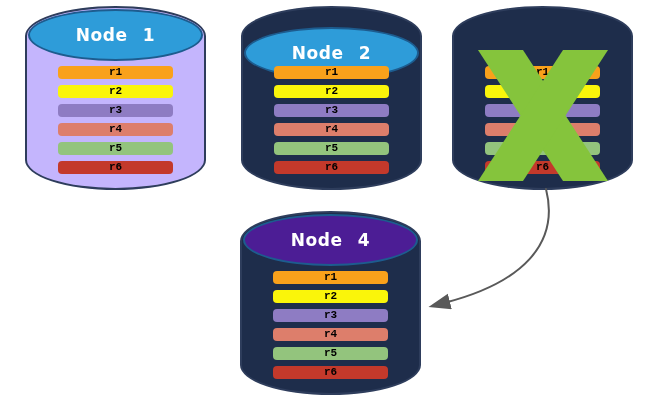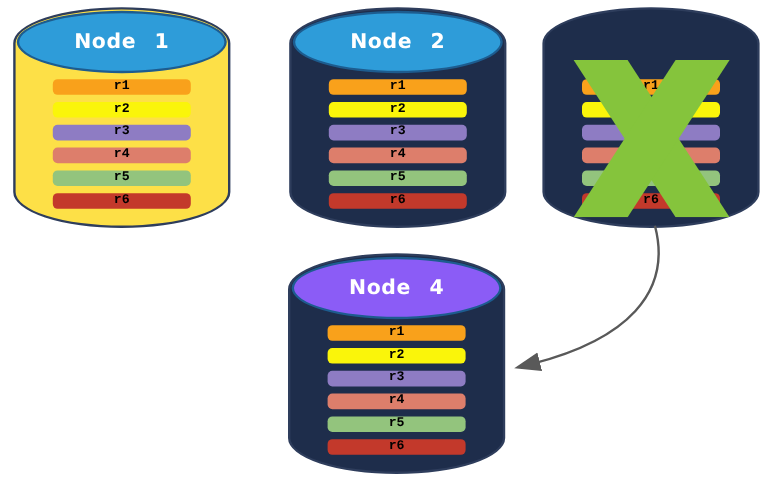--- a/index.html
+++ b/index.html
@@ -60,36 +60,36 @@
     position: absolute; left: 0; top: 0;
     pointer-events: none;
     z-index: 6;
   }
 </style>
 </head>
 <body>
 
 <div class="canvas">
 
-  <div class="node" style="left: 11px; top: 6px; background: #fde047;">
+  <div class="node" style="left: 25px; top: 6px; background: #c4b5fd;">
     <div class="cyl-top" style="background: rgb(46, 156, 217);">
       <div class="node-title">Node 1</div>
     </div>
     <div class="bars">
       <div class="bar" style="background: rgb(249, 161, 27);">r1</div>
       <div class="bar" style="background: rgb(250, 245, 10);">r2</div>
       <div class="bar" style="background: rgb(142, 124, 195);">r3</div>
       <div class="bar" style="background: rgb(221, 126, 107);">r4</div>
       <div class="bar" style="background: rgb(147, 196, 125);">r5</div>
       <div class="bar" style="background: rgb(195, 57, 43);">r6</div>
     </div>
   </div>
 
   <div class="node" style="left: 241px; top: 6px; background: rgb(30, 45, 75);">
-    <div class="cyl-top" style="background: rgb(46, 156, 217);">
+    <div class="cyl-top" style="background: rgb(46, 156, 217); margin-top: 18px;">
       <div class="node-title">Node 2</div>
     </div>
     <div class="bars">
       <div class="bar" style="background: rgb(249, 161, 27);">r1</div>
       <div class="bar" style="background: rgb(250, 245, 10);">r2</div>
       <div class="bar" style="background: rgb(142, 124, 195);">r3</div>
       <div class="bar" style="background: rgb(221, 126, 107);">r4</div>
       <div class="bar" style="background: rgb(147, 196, 125);">r5</div>
       <div class="bar" style="background: rgb(195, 57, 43);">r6</div>
     </div>
@@ -104,21 +104,21 @@
       <div class="bar" style="background: rgb(147, 196, 125);">r5</div>
       <div class="bar" style="background: rgb(195, 57, 43);">r6</div>
     </div>
     <svg class="x-mark" viewBox="0 0 134 131">
       <polygon points="2,0 47,0 132,131 87,131" fill="#85C43C"></polygon>
       <polygon points="87,0 132,0 47,131 2,131" fill="#85C43C"></polygon>
     </svg>
   </div>
 
   <div class="node" style="left: 240px; top: 211px; background: rgb(30, 45, 75);">
-    <div class="cyl-top" style="background: #8b5cf6;">
+    <div class="cyl-top" style="background: #4c1d95;">
       <div class="node-title">Node 4</div>
     </div>
     <div class="bars">
       <div class="bar" style="background: rgb(249, 161, 27);">r1</div>
       <div class="bar" style="background: rgb(250, 245, 10);">r2</div>
       <div class="bar" style="background: rgb(142, 124, 195);">r3</div>
       <div class="bar" style="background: rgb(221, 126, 107);">r4</div>
       <div class="bar" style="background: rgb(147, 196, 125);">r5</div>
       <div class="bar" style="background: rgb(195, 57, 43);">r6</div>
     </div>

